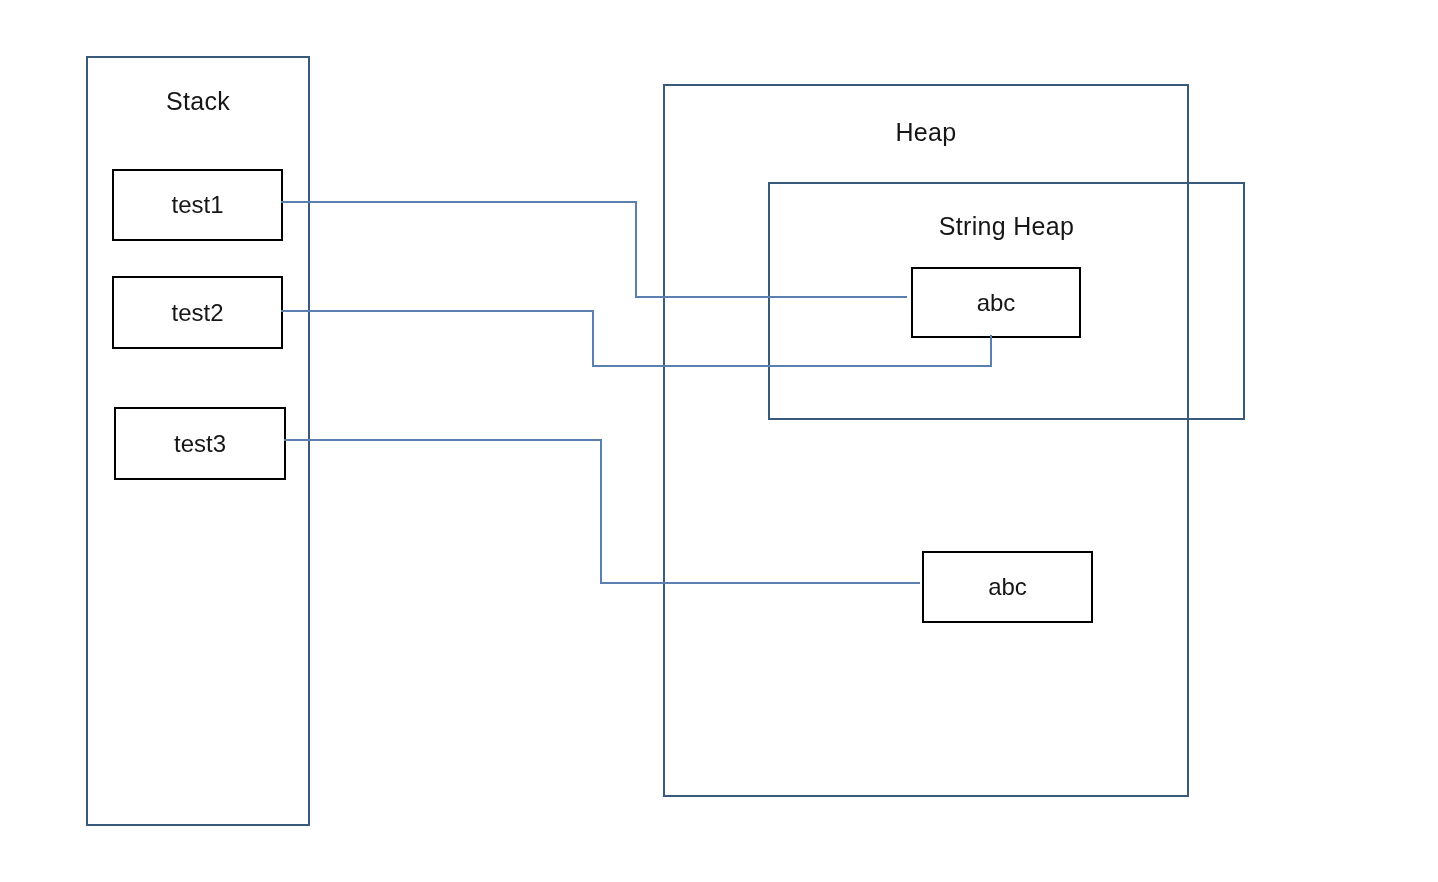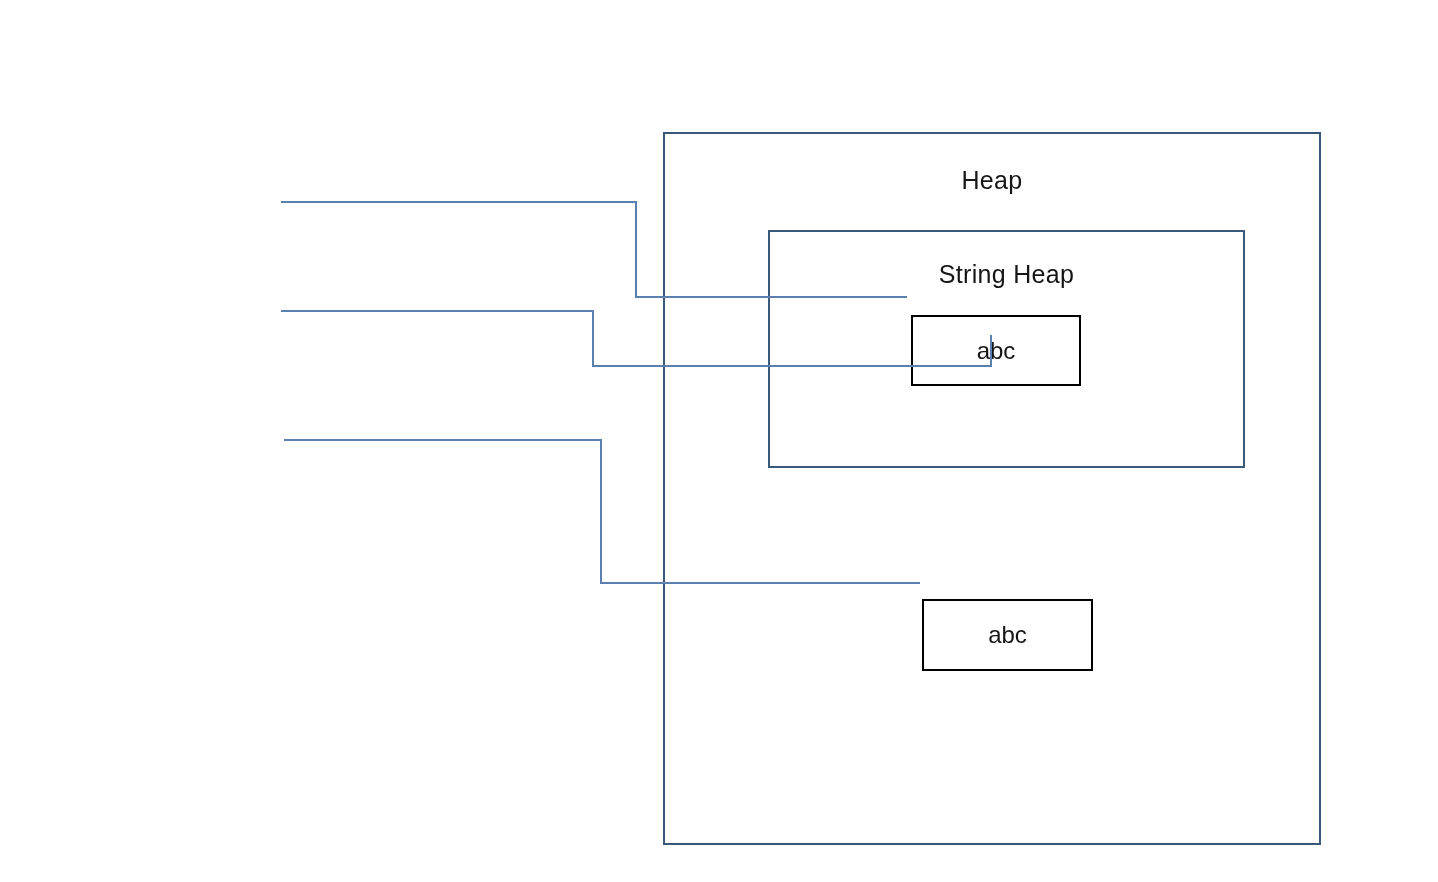--- a/index.html
+++ b/index.html
@@ -25,21 +25,21 @@
   .frame-title {
     position: absolute;
     left: 0;
     right: 0;
     text-align: center;
     font-size: 25px;
     color: #161616;
     letter-spacing: 0.3px;
   }
   #stack-frame   { left: 86px;  top: 56px;  width: 224px; height: 770px; }
-  #heap-frame    { left: 663px; top: 84px;  width: 658px; height: 713px; margin-top: 48px; }
+  #heap-frame    { left: 663px; top: 84px;  width: 526px; height: 713px; }
   #pool-frame    { left: 103px; top: 96px;  width: 477px; height: 238px; }
 
   #stack-frame > .frame-title { top: 29px; }
   #heap-frame  > .frame-title { top: 32px; }
   #pool-frame  > .frame-title { top: 28px; }
 
   
   .node {
     position: absolute;
     border: 2px solid #000000;
@@ -70,20 +70,29 @@
     fill: none;
     stroke: #5B7FAF;
     stroke-width: 2;
   }
 </style>
 </head>
 <body>
 
 <div class="canvas">
 
+  <div class="frame" id="stack-frame">
+    <div class="frame-title">Stack</div>
+
+    <div class="node" id="node-test1">test1</div>
+
+    <div class="node" id="node-test2">test2</div>
+
+    <div class="node" id="node-test3">test3</div>
+  </div>
 
   <div class="frame" id="heap-frame">
     <div class="frame-title">Heap</div>
 
     <div class="frame" id="pool-frame">
       <div class="frame-title">String Heap</div>
 
       <div class="node" id="node-abc-pool">abc</div>
     </div>
 

